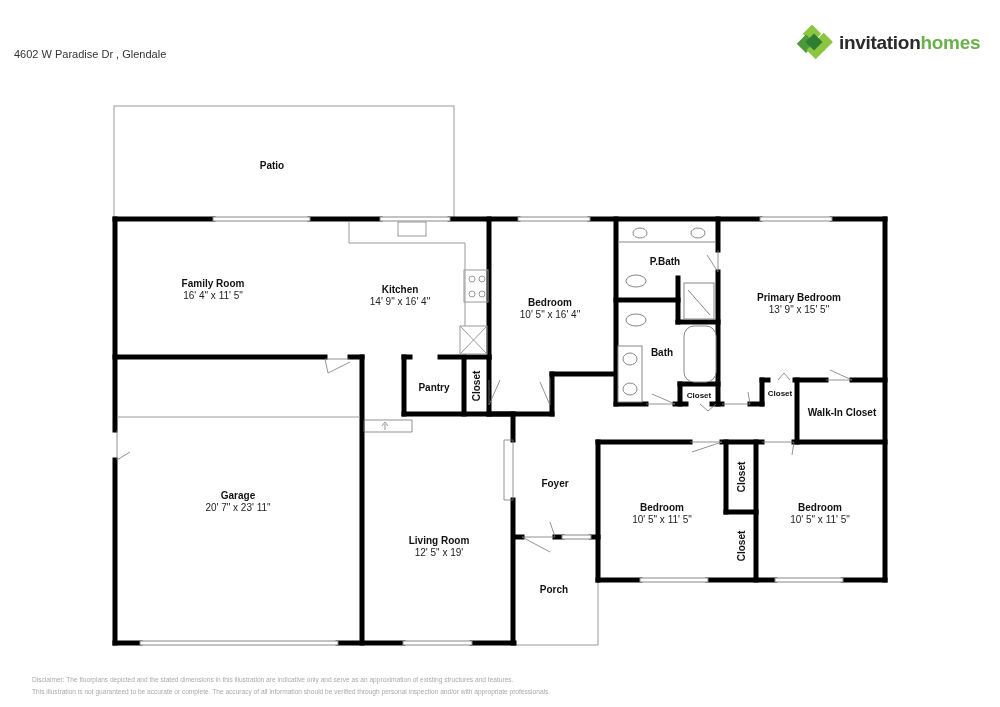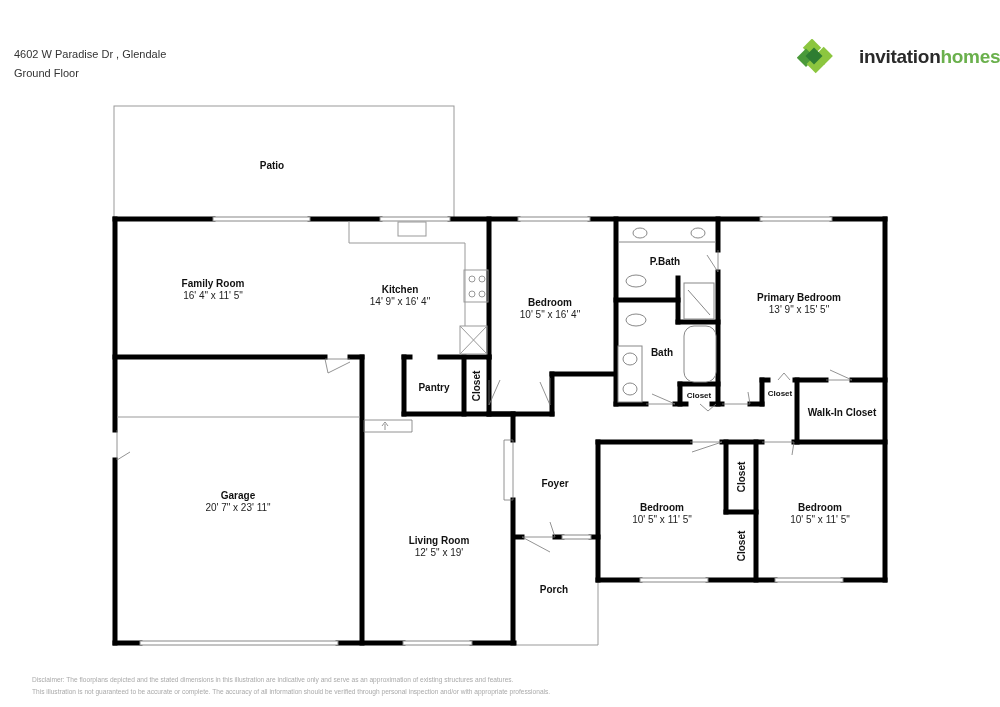--- a/index.html
+++ b/index.html
@@ -1,33 +1,32 @@
 <!DOCTYPE html>
 <html><head>
 <meta charset="utf-8">
 <style>
   html, body { margin:0; padding:0; background:#ffffff; }
   body { width:1000px; height:707px; position:relative; overflow:hidden; font-family:"Liberation Sans", sans-serif; }
   .hdr { position:absolute; left:14px; top:14px; font-size:11px; color:#333; line-height:19px;margin-top:31px; }
-  .logo { position:absolute; left:797px; top:39px; display:flex; align-items:center;gap:20px; }
+  .logo { position:absolute; left:797px; top:25px; display:flex; align-items:center; }
   .logo-text { font-size:19px; font-weight:bold; margin-left:6px; letter-spacing:-0.3px; }
   .logo-text .a { color:#2a2a2a; }
   .logo-text .b { color:#6ab04c; }
   .disc { position:absolute; left:32px; top:674px; font-size:6.6px; color:#aaa; line-height:12px; }
   svg.plan { position:absolute; left:0; top:0; }
   .rl { font-family:"Liberation Sans", sans-serif; font-size:10px; fill:#111; font-weight:bold; text-anchor:middle; }
   .rd { font-family:"Liberation Sans", sans-serif; font-size:10px; fill:#222; text-anchor:middle; }
   .rs { font-family:"Liberation Sans", sans-serif; font-size:8px; fill:#111; font-weight:bold; text-anchor:middle; }
 </style>
 </head>
 <body>
 
 <div class="hdr">
   <div>4602 W Paradise Dr , Glendale</div>
-  <div>Ground Floor</div>
 </div>
 
 <div class="logo">
   <svg width="36" height="36" viewBox="0 0 36 36">
     <rect x="9" y="2" width="13" height="13" transform="rotate(45 15 8)" fill="#8cc63f"></rect>
     <rect x="20" y="10" width="13" height="13" transform="rotate(45 26 17)" fill="#8cc63f"></rect>
     <rect x="3" y="12" width="13" height="13" transform="rotate(45 9 18)" fill="#4a9a3a"></rect>
     <rect x="12" y="18" width="13" height="13" transform="rotate(45 18 25)" fill="#8cc63f"></rect>
     <rect x="11" y="11" width="12" height="12" transform="rotate(45 17 17)" fill="#2e7d32"></rect>
   </svg>

